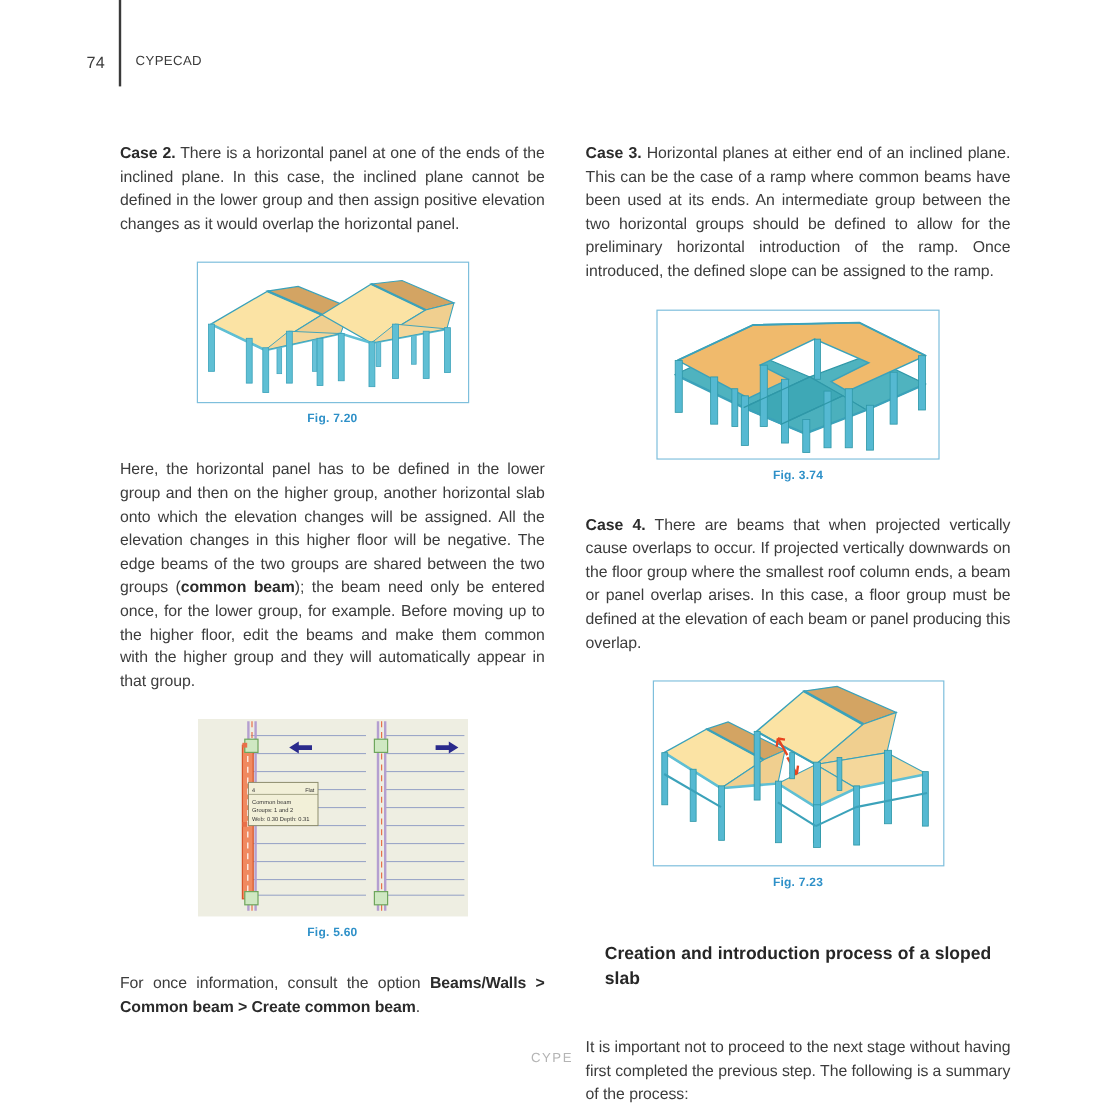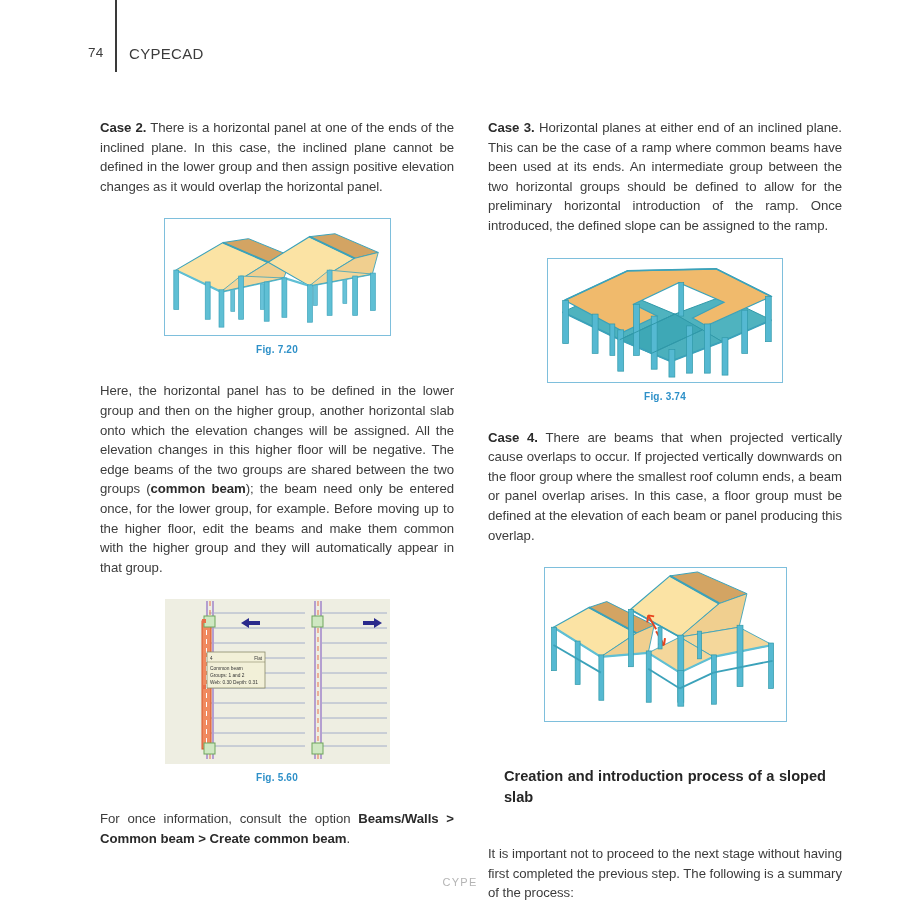--- a/index.html
+++ b/index.html
@@ -13,21 +13,21 @@
     font-family: "Liberation Sans", sans-serif;
     color: #3c3c3c;
     overflow: hidden;
     position: relative;
   }
 
   
   #page-header {
     position: absolute;
     top: 0;
-    left: 16px;
+    left: 0;
     width: 744px;
     height: 78px;
   }
   #header-rule {
     position: absolute;
     left: 99px;
     top: 0;
     width: 2px;
     height: 72px;
     background: #3a3a3a;
@@ -37,21 +37,21 @@
     left: 72px;
     top: 45px;
     font-size: 13.5px;
     color: #3c3c3c;
     letter-spacing: .2px;
   }
   #header-title {
     position: absolute;
     left: 113px;
     top: 45px;
-    font-size: 15px;
+    font-size: 11px;
     color: #3c3c3c;
     letter-spacing: .3px;
   }
 
   
   .column {
     position: absolute;
     top: 118px;
     width: 354px;
   }
@@ -378,20 +378,21 @@
         </g>
 
         <g stroke="#3ba2ba" stroke-width="1.8" fill="none">
           <path d="M8,78 L56,106"></path>
           <path d="M136,122 L170,106"></path>
           <path d="M170,106 L230,94"></path>
           <path d="M104,102 L136,122"></path>
         </g>
       </svg>
     </div>
+    <figcaption class="figure-caption">Fig. 7.23</figcaption>
   </figure>
 
   <div class="spacer-para" style="height:28px;"></div>
 
   <h2 class="section-heading">Creation and introduction process of a sloped slab</h2>
 
   <div class="spacer-para" style="height:20px;"></div>
 
   <p class="body-text">It is important not to proceed to the next stage without having first completed the previous step. The following is a summary of the process:</p>
 

